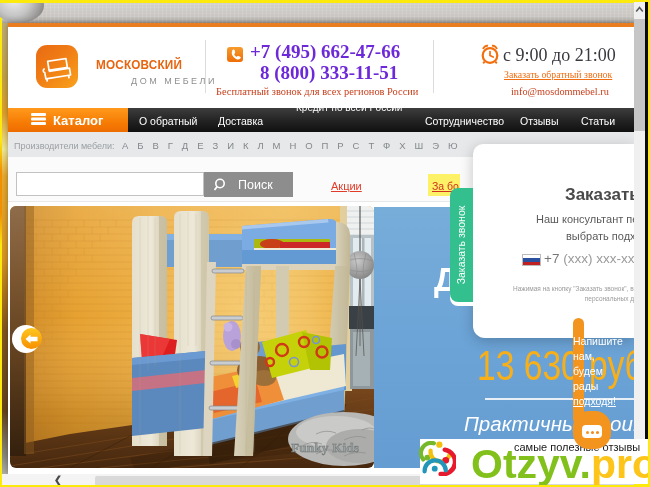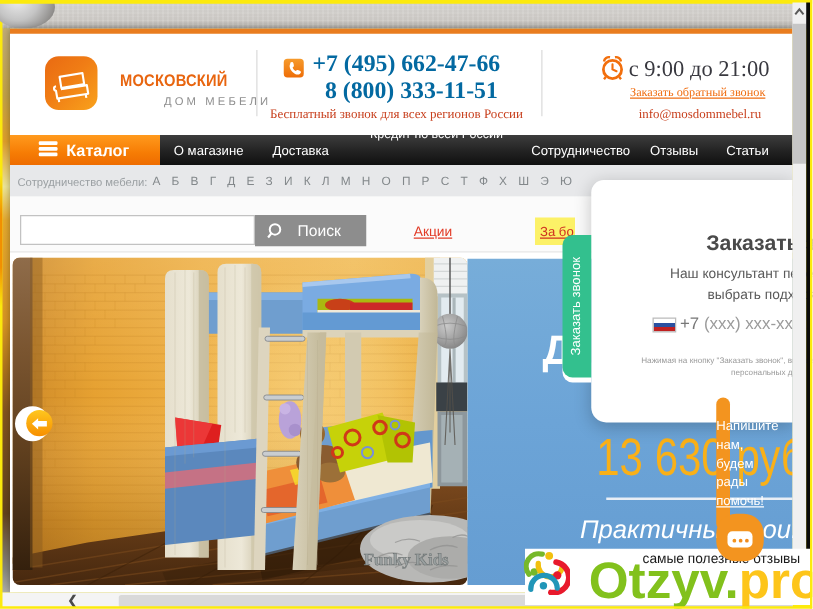--- a/index.html
+++ b/index.html
@@ -37,21 +37,21 @@
   <div class="abs" style="left:96px;top:57px;width:120px;font-size:13.5px;font-weight:bold;color:#e8650f;letter-spacing:.2px;transform:scaleX(.87);transform-origin:0 0;">МОСКОВСКИЙ</div>
   <div class="abs" style="left:97px;top:76px;width:120px;font-size:9px;color:#8f8f8f;letter-spacing:2.5px;text-align:right;">ДОМ МЕБЕЛИ</div>
 
   <div class="abs" style="left:205px;top:40px;width:1px;height:53px;background:#dcdcdc;"></div>
 
   <div class="abs" style="left:227px;top:47px;width:16px;height:15px;border-radius:3px;background:linear-gradient(180deg,#f69b2c,#ee6d07);"></div>
   <svg class="abs" style="left:227px;top:47px;" width="16" height="15" viewBox="0 0 16 15">
     <path d="M5.2 3.2 c1.2 -1.2 2.4 -0.6 2.6 0.6 l0.3 1.6 c0.1 0.8 -0.5 1.2 -1 1.5 c0.5 1.4 1.4 2.3 2.6 2.9 c0.4 -0.6 0.9 -1 1.6 -0.8 l1.5 0.5 c1.2 0.4 1.4 1.7 0 2.6 c-1.6 1 -3.9 0.3 -5.8 -1.6 c-1.9 -1.9 -3 -4.6 -1.8 -6.3 Z" fill="#fff"></path>
   </svg>
 
-  <div class="abs" style="left:250px;top:41px;width:185px;font-family:'Liberation Serif',serif;font-size:19px;font-weight:bold;color:#0369a1;line-height:21px;">+7 (495) 662-47-66<br><span style="margin-left:10px;">8 (800) 333-11-51</span></div>
+  <div class="abs" style="left:250px;top:41px;width:185px;font-family:'Liberation Serif',serif;font-size:19px;font-weight:bold;color:#6d28d9;line-height:21px;">+7 (495) 662-47-66<br><span style="margin-left:10px;">8 (800) 333-11-51</span></div>
 
   <div class="abs" style="left:216px;top:86px;width:220px;font-family:'Liberation Serif',serif;font-size:10.4px;color:#c8401e;">Бесплатный звонок для всех регионов России</div>
 
   <div class="abs" style="left:433px;top:40px;width:1px;height:53px;background:#dcdcdc;"></div>
 
   <svg class="abs" style="left:480px;top:44px;" width="20" height="21" viewBox="0 0 20 21">
     <circle cx="10" cy="11.5" r="7.3" fill="none" stroke="#f26f0d" stroke-width="2.2"></circle>
     <path d="M10 7.5 L10 11.5 L13.2 13" fill="none" stroke="#f26f0d" stroke-width="1.7" stroke-linecap="round"></path>
     <path d="M3.2 5.2 A 4 4 0 0 1 8 1.8 M16.8 5.2 A 4 4 0 0 0 12 1.8" fill="none" stroke="#f26f0d" stroke-width="1.9"></path>
     <path d="M4.6 17.6 L3.2 19.4 M15.4 17.6 L16.8 19.4" stroke="#f26f0d" stroke-width="1.9"></path>
@@ -64,29 +64,29 @@
   <div class="abs" style="left:511px;top:86px;font-family:'Liberation Serif',serif;font-size:10.3px;color:#c8401e;">info@mosdommebel.ru</div>
 
   <div class="abs" style="left:8px;top:108px;width:626px;height:24px;background:linear-gradient(180deg,#3d3d3d 0%,#222 55%,#101010 100%);"></div>
 
   <div class="abs" style="left:8px;top:108px;width:120px;height:24px;background:linear-gradient(180deg,#ff9a1d 0%,#f67c04 60%,#ee6c00 100%);"></div>
 
   <div class="abs" style="left:31px;top:113px;width:15px;height:3px;background:#fff;box-shadow:0 4.5px 0 #fff,0 9px 0 #fff;border-radius:1px;"></div>
 
   <div class="abs" style="left:53px;top:113px;color:#fff;font-size:13px;font-weight:bold;text-align:center;">Каталог</div>
 
-  <div class="abs" style="left:139px;top:115px;color:#fff;font-size:10.5px;">О магазине</div>
+  <div class="abs" style="left:139px;top:115px;color:#fff;font-size:10.5px;">О обратный</div>
   <div class="abs" style="left:218px;top:115px;color:#fff;font-size:10.5px;">Доставка</div>
   <div class="abs" style="left:296px;top:102px;color:#fff;font-size:10px;">Кредит по всей России</div>
   <div class="abs" style="left:425px;top:115px;color:#fff;font-size:10.5px;text-align:center;">Сотрудничество</div>
   <div class="abs" style="left:520px;top:115px;color:#fff;font-size:10.5px;">Отзывы</div>
   <div class="abs" style="left:581px;top:115px;color:#fff;font-size:10.5px;">Статьи</div>
 
   <div class="abs" style="left:8px;top:132px;width:626px;height:25px;background:#e7e8ea;border-bottom:1px solid #dcdddf;"></div>
-  <div class="abs" style="left:14px;top:141px;font-size:9px;color:#9ba0a3;">Сотрудничество мебели:</div>
+  <div class="abs" style="left:14px;top:141px;font-size:9px;color:#9ba0a3;">Производители мебели:</div>
   <div class="abs" style="left:122px;top:140px;font-size:9.5px;color:#83888b;white-space:nowrap;word-spacing:6.3px;">А Б В Г Д Е З И К Л М Н О П Р С Т Ф Х Ш Э Ю</div>
 
   <div class="abs" style="left:8px;top:157px;width:626px;height:44px;background:#fbfbfb;border-bottom:1px solid #e8e8e8;"></div>
 
   <div class="abs" style="left:16px;top:172px;width:188px;height:24px;background:#fff;border:1px solid #c2c2c2;box-sizing:border-box;"></div>
 
   <div class="abs" style="left:204px;top:172px;width:89px;height:25px;background:#8d8d8d;"></div>
   <svg class="abs" style="left:213px;top:177px;" width="16" height="16" viewBox="0 0 16 16">
     <circle cx="7" cy="6.5" r="4.2" fill="none" stroke="#fff" stroke-width="1.6"></circle>
     <path d="M4.2 9.5 L1.5 13" stroke="#fff" stroke-width="1.8"></path>
@@ -358,19 +358,19 @@
   </svg>
 
   <div class="abs" style="left:471px;top:441px;font-size:41px;font-weight:bold;white-space:nowrap;"><span style="color:#82c11c;">Otzyv</span><span style="color:#82c11c;">.</span><span style="color:#fdc51a;">pro</span></div>
 
   <div class="abs" style="left:573px;top:318px;width:11px;height:106px;border-radius:6px;background:#f3941f;"></div>
 
   <div class="abs" style="left:573px;top:411px;width:38px;height:38px;border-radius:16px;background:#f3941f;"></div>
   <div class="abs" style="left:582px;top:425px;width:20px;height:13px;border-radius:4px;background:#fff;"></div>
   <div class="abs" style="left:586px;top:431px;width:3px;height:3px;border-radius:50%;background:#f3941f;box-shadow:5px 0 0 #f08c1e,10px 0 0 #f08c1e;"></div>
 
-  <div class="abs" style="left:573px;top:334px;color:#fff;font-size:10.5px;line-height:15px;">Напишите<br>нам,<br>будем<br>рады<br><span style="text-decoration:underline;">помочь!</span></div>
+  <div class="abs" style="left:573px;top:334px;color:#fff;font-size:10.5px;line-height:15px;">Напишите<br>нам,<br>будем<br>рады<br><span style="text-decoration:underline;">подходя!</span></div>
 
   <div class="abs" style="left:0px;top:484.5px;width:650px;height:2.5px;background:#fcea0d;"></div>
 
   <div class="abs" style="left:648px;top:0px;width:2px;height:487px;background:#fcea0d;"></div>
 
 </div>
 
 </body></html>

